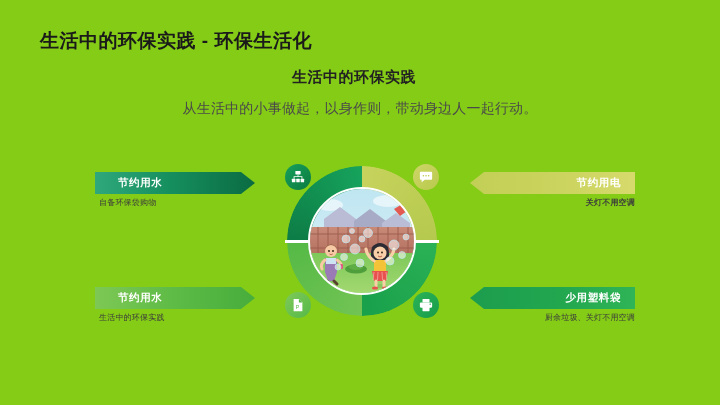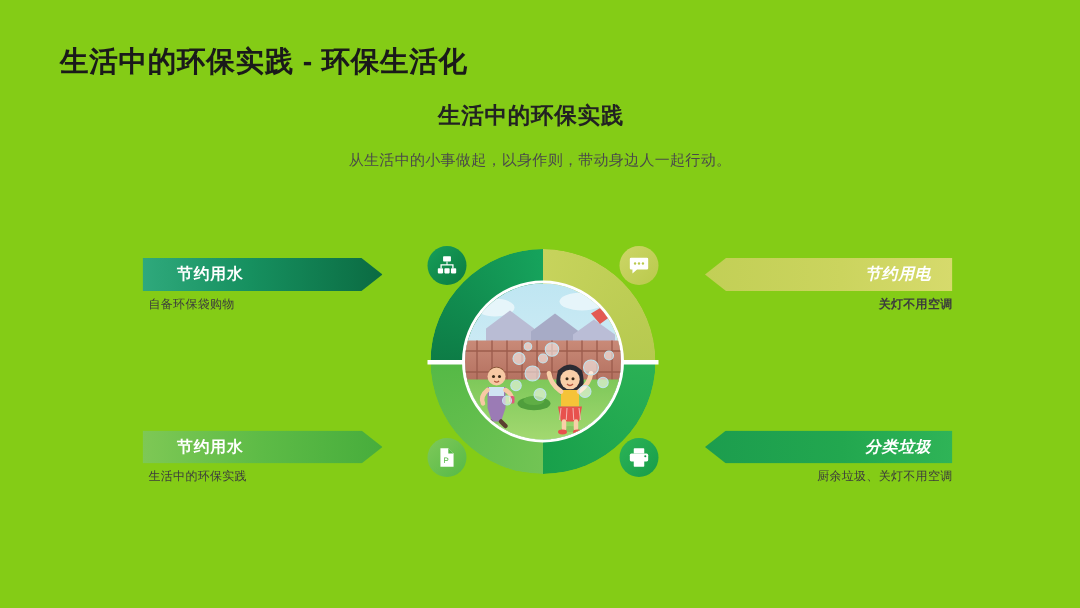--- a/index.html
+++ b/index.html
@@ -33,21 +33,21 @@
     font-size:15px;
     font-weight:bold;
     color:#222222;
     letter-spacing:0.5px;
   }
   .section-sub {
     position:absolute;
     left:0; top:100px;
     width:720px;
     text-align:center;
-    font-size:10px;
+    font-size:14px;
     color:#4a4a4a;
     letter-spacing:0.2px;
   }
 
   
   .arrow {
     position:absolute;
     height:22px;
     display:flex;
     align-items:center;
@@ -61,21 +61,21 @@
     justify-content:flex-end;
   }
   .arrow-label {
     font-size:10.5px;
     font-weight:bold;
     color:#ffffff;
     letter-spacing:0.6px;
     white-space:nowrap;
   }
   .arrow-right .arrow-label { padding-left:23px; }
-  .arrow-left  .arrow-label { padding-right:14px;font-style:italic; }
+  .arrow-left  .arrow-label { padding-right:14px; }
 
   .desc {
     position:absolute;
     font-size:8px;
     color:#3c3c3c;
     white-space:nowrap;
     letter-spacing:0.2px;
   }
   .desc-left  { text-align:left; }
   .desc-right { text-align:right; }
@@ -182,21 +182,21 @@
     <span class="arrow-label">节约用水</span>
   </div>
   <div class="desc desc-left" id="desc-bl">生活中的环保实践</div>
 
   <div class="arrow arrow-left" id="banner-tr">
     <span class="arrow-label">节约用电</span>
   </div>
   <div class="desc desc-right" id="desc-tr">关灯不用空调</div>
 
   <div class="arrow arrow-left" id="banner-br">
-    <span class="arrow-label">分类垃圾</span>
+    <span class="arrow-label">少用塑料袋</span>
   </div>
   <div class="desc desc-right" id="desc-br">厨余垃圾、关灯不用空调</div>
 
   <div id="wheel">
 
     <div class="ring-seg seg-q1"></div>
     <div class="ring-seg seg-q2"></div>
     <div class="ring-seg seg-q3"></div>
     <div class="ring-seg seg-q4"></div>
 

